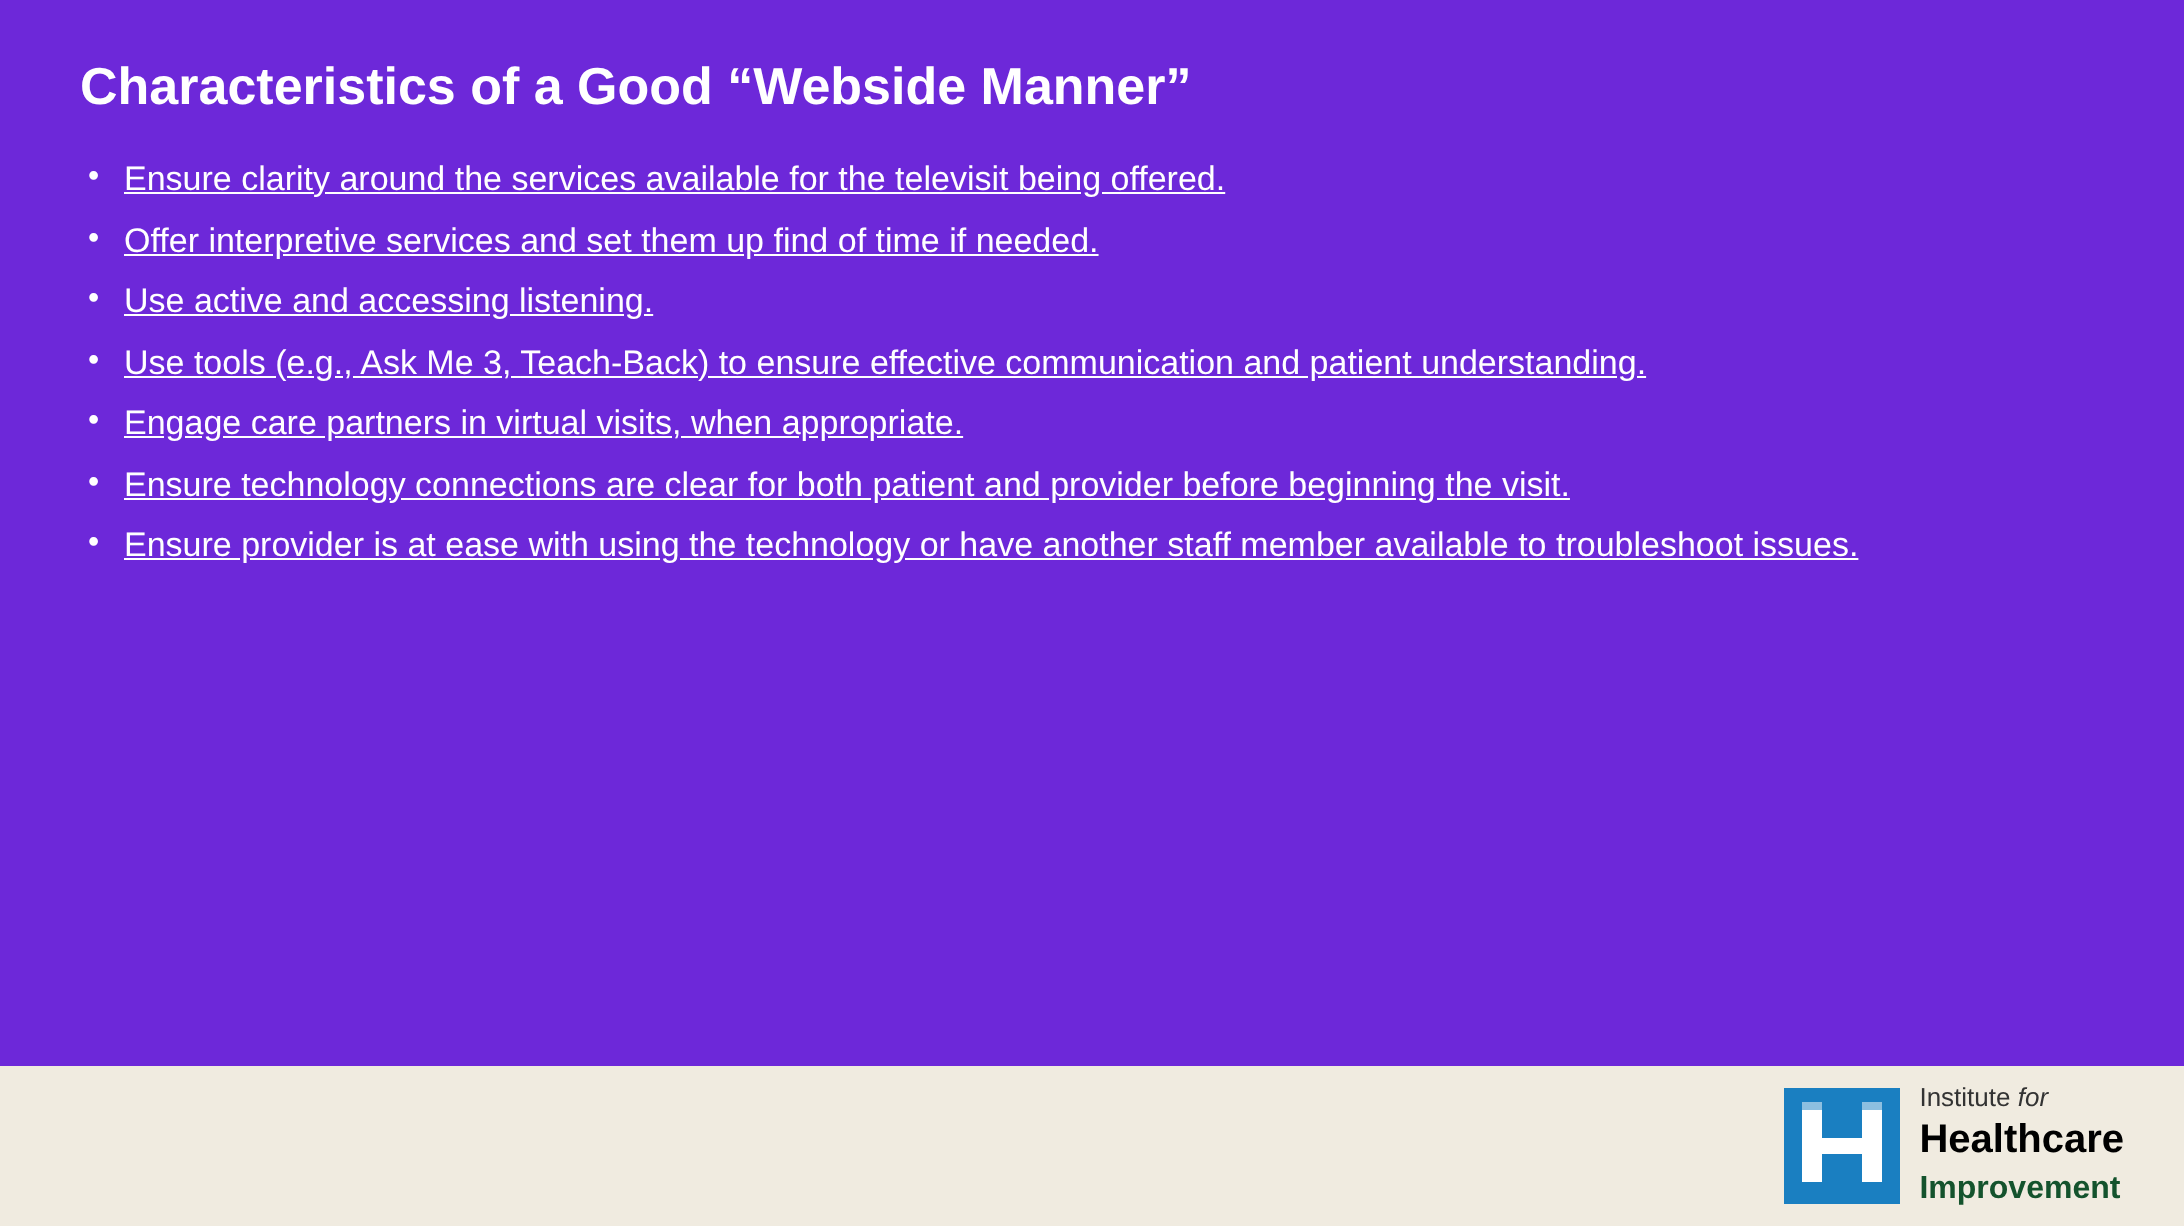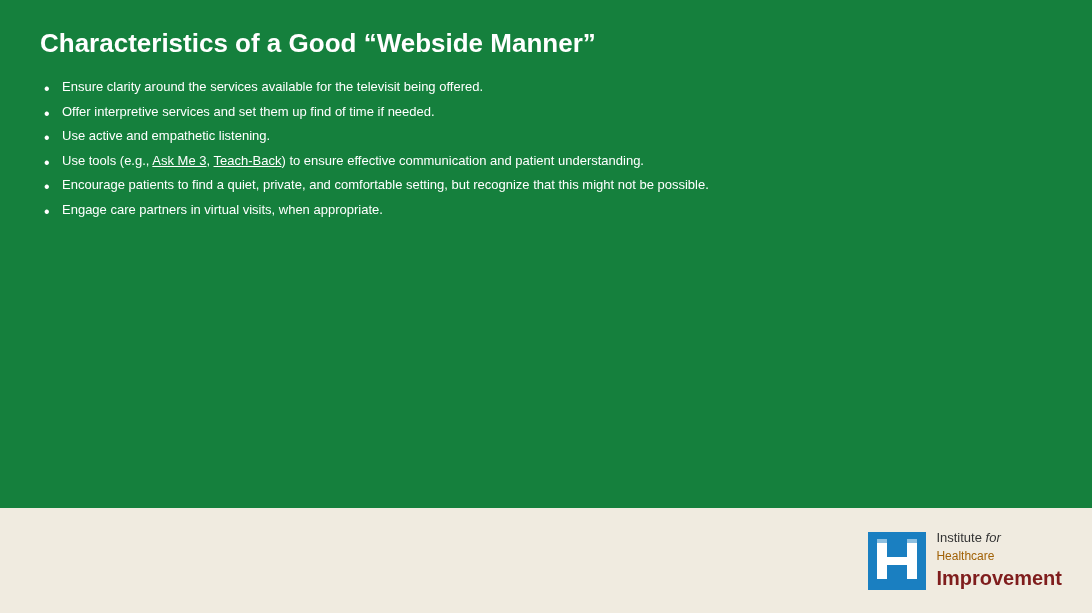--- a/index.html
+++ b/index.html
@@ -9,59 +9,60 @@
       font-family: 'Segoe UI', Arial, sans-serif;
       overflow: hidden;
     }
     .main-container {
       width: 1092px;
       height: 613px;
       display: flex;
       flex-direction: column;
     }
     .green-section {
-      background-color: #15803d;
+      background-color: #6d28d9;
       padding: 28px 26px 28px 40px;
       flex: 1;
     }
     .title {
       color: white;
       font-size: 26px;
       font-weight: 600;
       margin-bottom: 18px;
       font-style: normal;
     }
     .bullet-list {
       list-style: none;
       padding: 0;
       margin: 0;
     }
     .bullet-list li {
       color: white;
-      font-size: 13px;
+      font-size: 17px;
       line-height: 1.5;
       margin-bottom: 5px;
       padding-left: 22px;
       position: relative;
       text-align: justify;
+      text-decoration: underline;
     }
     .bullet-list li::before {
       content: '•';
       position: absolute;
       left: 4px;
       top: 0;
       font-size: 16px;
     }
     .underline-link {
       text-decoration: underline;
       color: white;
     }
     .beige-section {
       background-color: #f0ebe0;
-      height: 105px;
+      height: 80px;
       display: flex;
       align-items: center;
       justify-content: flex-end;
       padding-right: 30px;
     }
     .ihi-logo {
       display: flex;
       align-items: center;
       gap: 10px;
     }
@@ -73,38 +74,39 @@
       align-items: center;
       justify-content: center;
       flex-shrink: 0;
     }
     .ihi-label {
       font-size: 13px;
       line-height: 1.35;
       color: #333;
     }
     .ihi-label .line1 { font-size: 13px; }
-    .ihi-label .line2 { font-size: 12px; font-weight: normal; color: #a16207; }
-    .ihi-label .line3 { font-size: 20px; font-weight: bold; color: #7f1d1d; }
+    .ihi-label .line2 { font-size: 20px; font-weight: bold; color: #000000; }
+    .ihi-label .line3 { font-size: 16px; font-weight: bold; color: #14532d; }
   </style>
 </head>
 <body>
 
 <div class="main-container">
   <div class="green-section">
     <h1 class="title">Characteristics of a Good “Webside Manner”</h1>
     <ul class="bullet-list">
       <li>Ensure clarity around the services available for the televisit being offered.</li>
       <li>Offer interpretive services and set them up find of time if needed.</li>
-      <li>Use active and empathetic listening.</li>
+      <li>Use active and accessing listening.</li>
       <li>
         Use tools (e.g., <span class="underline-link">Ask Me 3</span>, <span class="underline-link">Teach-Back</span>) to ensure effective communication and patient understanding.
       </li>
-      <li>Encourage patients to find a quiet, private, and comfortable setting, but recognize that this might not be possible.</li>
       <li>Engage care partners in virtual visits, when appropriate.</li>
+      <li>Ensure technology connections are clear for both patient and provider before beginning the visit.</li>
+      <li>Ensure provider is at ease with using the technology or have another staff member available to troubleshoot issues.</li>
     </ul>
   </div>
   <div class="beige-section">
     <div class="ihi-logo">
       <div class="ihi-icon">
         <svg width="52" height="52" viewBox="0 0 52 52">
 
           <rect x="6" y="8" width="10" height="36" fill="white"></rect>
           <rect x="36" y="8" width="10" height="36" fill="white"></rect>
           <rect x="6" y="22" width="40" height="8" fill="white"></rect>

